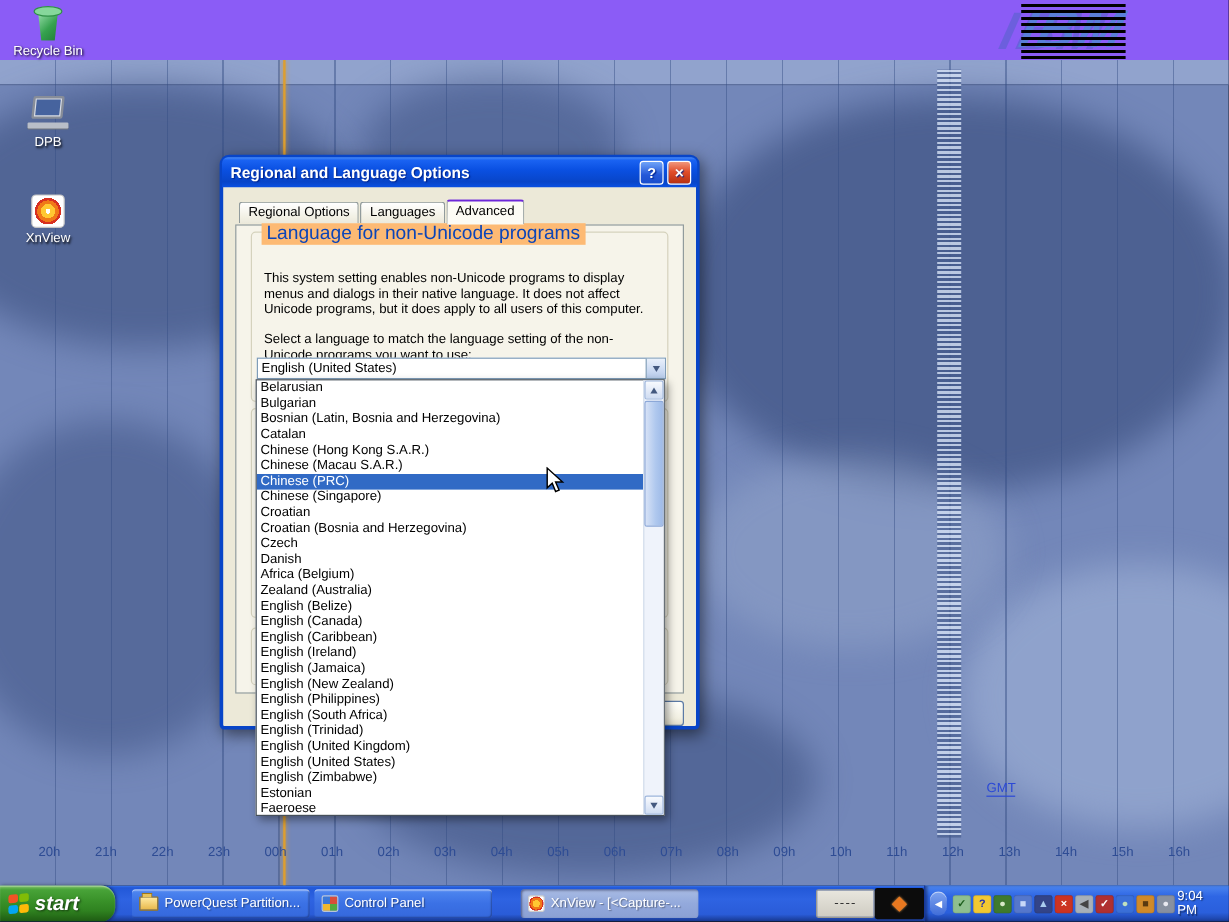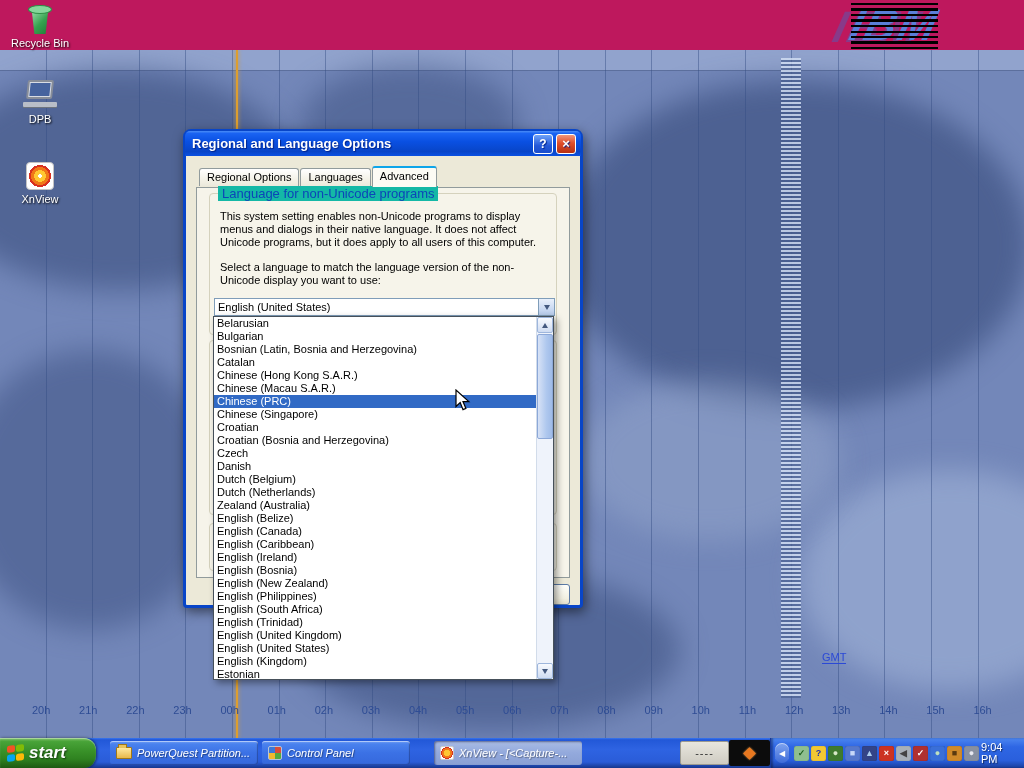--- a/index.html
+++ b/index.html
@@ -3,21 +3,21 @@
 <meta charset="utf-8">
 <style>
   * { box-sizing: border-box; margin: 0; padding: 0; }
   html,body { width:1024px; height:768px; background:#000; }
   #screen {
     position:relative; width:1024px; height:768px; overflow:hidden;
     font-family:"Liberation Sans", sans-serif; cursor:default; user-select:none;
   }
 
   
-  .topbar { position:absolute; left:0; top:0; width:1024px; height:50px; background:#be185d; z-index:10; }
+  .topbar { position:absolute; left:0; top:0; width:1024px; height:50px; background:#8b5cf6; z-index:10; }
   .deskicon { position:absolute; width:64px; text-align:center; color:#fff; font-size:11px; }
   .deskicon .lbl { display:block; margin-top:3px; text-shadow:1px 1px 2px #000; }
   .bin-art { width:26px; height:30px; margin:0 auto; position:relative; }
   .bin-art::before { content:""; position:absolute; left:3px; right:3px; top:5px; bottom:0;
     background:linear-gradient(135deg,#A8E8BA,#36A24F 55%,#1E7A35);
     clip-path:polygon(8% 0,92% 0,78% 100%,22% 100%); }
   .bin-art::after { content:""; position:absolute; left:1px; right:1px; top:1px; height:7px;
     background:#86D79B; border:1px solid #2E8F46; border-radius:50%; }
   .dpb-art { width:36px; height:30px; margin:0 auto; position:relative; }
   .dpb-screen { position:absolute; left:5px; top:0; width:26px; height:19px; background:#D8DCE4;
@@ -59,32 +59,32 @@
     color:#fff; font-size:13px; font-weight:bold; text-shadow:1px 1px 1px #00238C; }
   .tb-btn { width:20px; height:20px; border:1px solid #fff; border-radius:3px; color:#fff;
     font-size:12px; font-weight:bold; display:flex; align-items:center; justify-content:center; flex:none; }
   .help-btn { margin-left:auto; background:linear-gradient(180deg,#6FA3F8,#2458D8 60%,#1A4ECC); }
   .close-btn { margin-left:3px; background:linear-gradient(180deg,#F0977C,#E14E2A 45%,#B63011); font-size:13px; }
 
   .tabs { position:absolute; left:13px; top:34px; display:flex; align-items:flex-end; z-index:3; }
   .tab { height:18px; padding:2px 7px 0; font-size:11px; color:#000;
     background:linear-gradient(#FFFFFF,#F2F0E4 70%,#EBE9DC);
     border:1px solid #919B9C; border-bottom:none; border-radius:3px 3px 0 0; margin-right:1px; }
-  .tab.active { height:21px; background:#FCFBF4; border-top:2px solid #0ea5e9; margin-bottom:-1px; z-index:4; position:relative; }
+  .tab.active { height:21px; background:#FCFBF4; border-top:2px solid #6d28d9; margin-bottom:-1px; z-index:4; position:relative; }
 
   .tab-panel { position:absolute; left:10px; top:55px; width:374px; height:391px;
     background:#F6F4EA; border:1px solid #919B9C; }
   .groupbox { position:absolute; left:12px; right:12px; border:1px solid #D5D2BD; border-radius:4px; }
   .group1 { top:5px; height:142px; }
   .group2 { top:152px; height:175px; }
   .group3 { top:335px; height:48px; }
-  .grouptitle { position:absolute; top:-8px; left:8px; background:#14b8a6; padding:0 4px;
-    color:#0C45B8; font-size:13px; }
+  .grouptitle { position:absolute; top:-8px; left:8px; background:#fdba74; padding:0 4px;
+    color:#0C45B8; font-size:16px; }
   .group1 p { font-size:11px; line-height:13px; color:#000; margin:0 10px 12px 10px; }
-  .group1 p.first { margin-top:16px; }
+  .group1 p.first { margin-top:32px; }
 
   .combo { position:absolute; left:4px; top:104px; width:341px; height:18px;
     border:1px solid #7F9DB9; background:#fff; display:flex; }
   .combo-value { flex:1; font-size:11px; line-height:16px; padding-left:3px; white-space:nowrap; overflow:hidden; }
   .combo-btn { width:16px; background:linear-gradient(180deg,#E9F0FB,#CBDAF2 60%,#B7CBEA);
     border-left:1px solid #7F9DB9; display:flex; align-items:center; justify-content:center; }
   .arr-down { width:0; height:0; border-left:3.5px solid transparent; border-right:3.5px solid transparent; border-top:5px solid #44597F; }
   .arr-up { width:0; height:0; border-left:3.5px solid transparent; border-right:3.5px solid transparent; border-bottom:5px solid #44597F; }
 
   .dlg-buttons { position:absolute; right:10px; top:452px; display:flex; gap:6px; }
@@ -118,21 +118,21 @@
     color:#fff; font-style:italic; font-weight:bold; font-size:17px; text-shadow:1px 1px 2px rgba(0,0,0,.6); }
   .flag { width:17px; height:16px; display:grid; grid-template:1fr 1fr / 1fr 1fr; gap:1.5px;
     transform:skewY(-6deg); flex:none; }
   .flag span { border-radius:2px; }
   .fr { background:#F35325; } .fg { background:#81BC06; } .fb { background:#05A6F0; } .fy { background:#FFBA08; }
 
   .wbtn { height:24px; width:148px; flex:none; border-radius:3px; margin-right:4px;
     background:linear-gradient(180deg,#76A1F4 0%,#4A82EE 12%,#3B71E5 50%,#3568DC 100%);
     box-shadow:inset 0 1px 0 rgba(255,255,255,.45), inset -1px -1px 1px rgba(0,0,30,.3);
     display:flex; align-items:center; padding:0 6px; color:#fff; font-size:11px;
-    white-space:nowrap; overflow:hidden; text-shadow:1px 1px 1px rgba(0,0,0,.4);font-style:italic; }
+    white-space:nowrap; overflow:hidden; text-shadow:1px 1px 1px rgba(0,0,0,.4); }
   .wbtn.active { background:linear-gradient(180deg,#A9BCE4 0%,#93A9DC 50%,#8AA0D4 100%);
     box-shadow:inset 1px 1px 2px rgba(0,0,40,.45); }
   .wb1 { margin-left:14px; } .wb3 { margin-left:20px; }
 
   .ico-folder { width:16px; height:12px; background:linear-gradient(#FFE9A0,#E8B84B);
     border:1px solid #A07818; border-radius:1px; position:relative; margin-right:5px; flex:none; }
   .ico-folder::before { content:""; position:absolute; top:-4px; left:1px; width:7px; height:3px;
     background:#E8C35C; border:1px solid #A07818; border-bottom:none; border-radius:1px 1px 0 0; }
   .ico-cpanel { width:14px; height:14px; flex:none; margin-right:5px; border-radius:2px; border:1px solid #B8C4D8;
     background:conic-gradient(#D84D3A 0 25%, #53A93F 0 50%, #F2B82E 0 75%, #3C78D8 0); }
@@ -234,21 +234,21 @@
     <div class="tabs">
       <div class="tab">Regional Options</div>
       <div class="tab">Languages</div>
       <div class="tab active">Advanced</div>
     </div>
 
     <div class="tab-panel">
       <div class="groupbox group1">
         <span class="grouptitle">Language for non-Unicode programs</span>
         <p class="first">This system setting enables non-Unicode programs to display menus and dialogs in their native language. It does not affect Unicode programs, but it does apply to all users of this computer.</p>
-        <p>Select a language to match the language version of the non-Unicode display you want to use:</p>
+        <p>Select a language to match the language setting of the non-Unicode programs you want to use:</p>
         <div class="combo">
           <span class="combo-value">English (United States)</span>
           <span class="combo-btn">
               <span class="arr-down"></span>
             </span>
         </div>
       </div>
       <div class="groupbox group2"></div>
       <div class="groupbox group3"></div>
     </div>
@@ -267,35 +267,34 @@
         <div class="list-item">Bosnian (Latin, Bosnia and Herzegovina)</div>
         <div class="list-item">Catalan</div>
         <div class="list-item">Chinese (Hong Kong S.A.R.)</div>
         <div class="list-item">Chinese (Macau S.A.R.)</div>
         <div class="list-item selected">Chinese (PRC)</div>
         <div class="list-item">Chinese (Singapore)</div>
         <div class="list-item">Croatian</div>
         <div class="list-item">Croatian (Bosnia and Herzegovina)</div>
         <div class="list-item">Czech</div>
         <div class="list-item">Danish</div>
-        <div class="list-item">Dutch (Belgium)</div>
-        <div class="list-item">Dutch (Netherlands)</div>
+        <div class="list-item">Africa (Belgium)</div>
         <div class="list-item">Zealand (Australia)</div>
         <div class="list-item">English (Belize)</div>
         <div class="list-item">English (Canada)</div>
         <div class="list-item">English (Caribbean)</div>
         <div class="list-item">English (Ireland)</div>
-        <div class="list-item">English (Bosnia)</div>
+        <div class="list-item">English (Jamaica)</div>
         <div class="list-item">English (New Zealand)</div>
         <div class="list-item">English (Philippines)</div>
         <div class="list-item">English (South Africa)</div>
         <div class="list-item">English (Trinidad)</div>
         <div class="list-item">English (United Kingdom)</div>
         <div class="list-item">English (United States)</div>
-        <div class="list-item">English (Kingdom)</div>
+        <div class="list-item">English (Zimbabwe)</div>
         <div class="list-item">Estonian</div>
         <div class="list-item">Faeroese</div>
       </div>
     <div class="sbar">
       <div class="sb-btn sb-up">
           <span class="arr-up"></span>
         </div>
       <div class="sb-thumb"></div>
       <div class="sb-btn sb-down">
           <span class="arr-down"></span>

